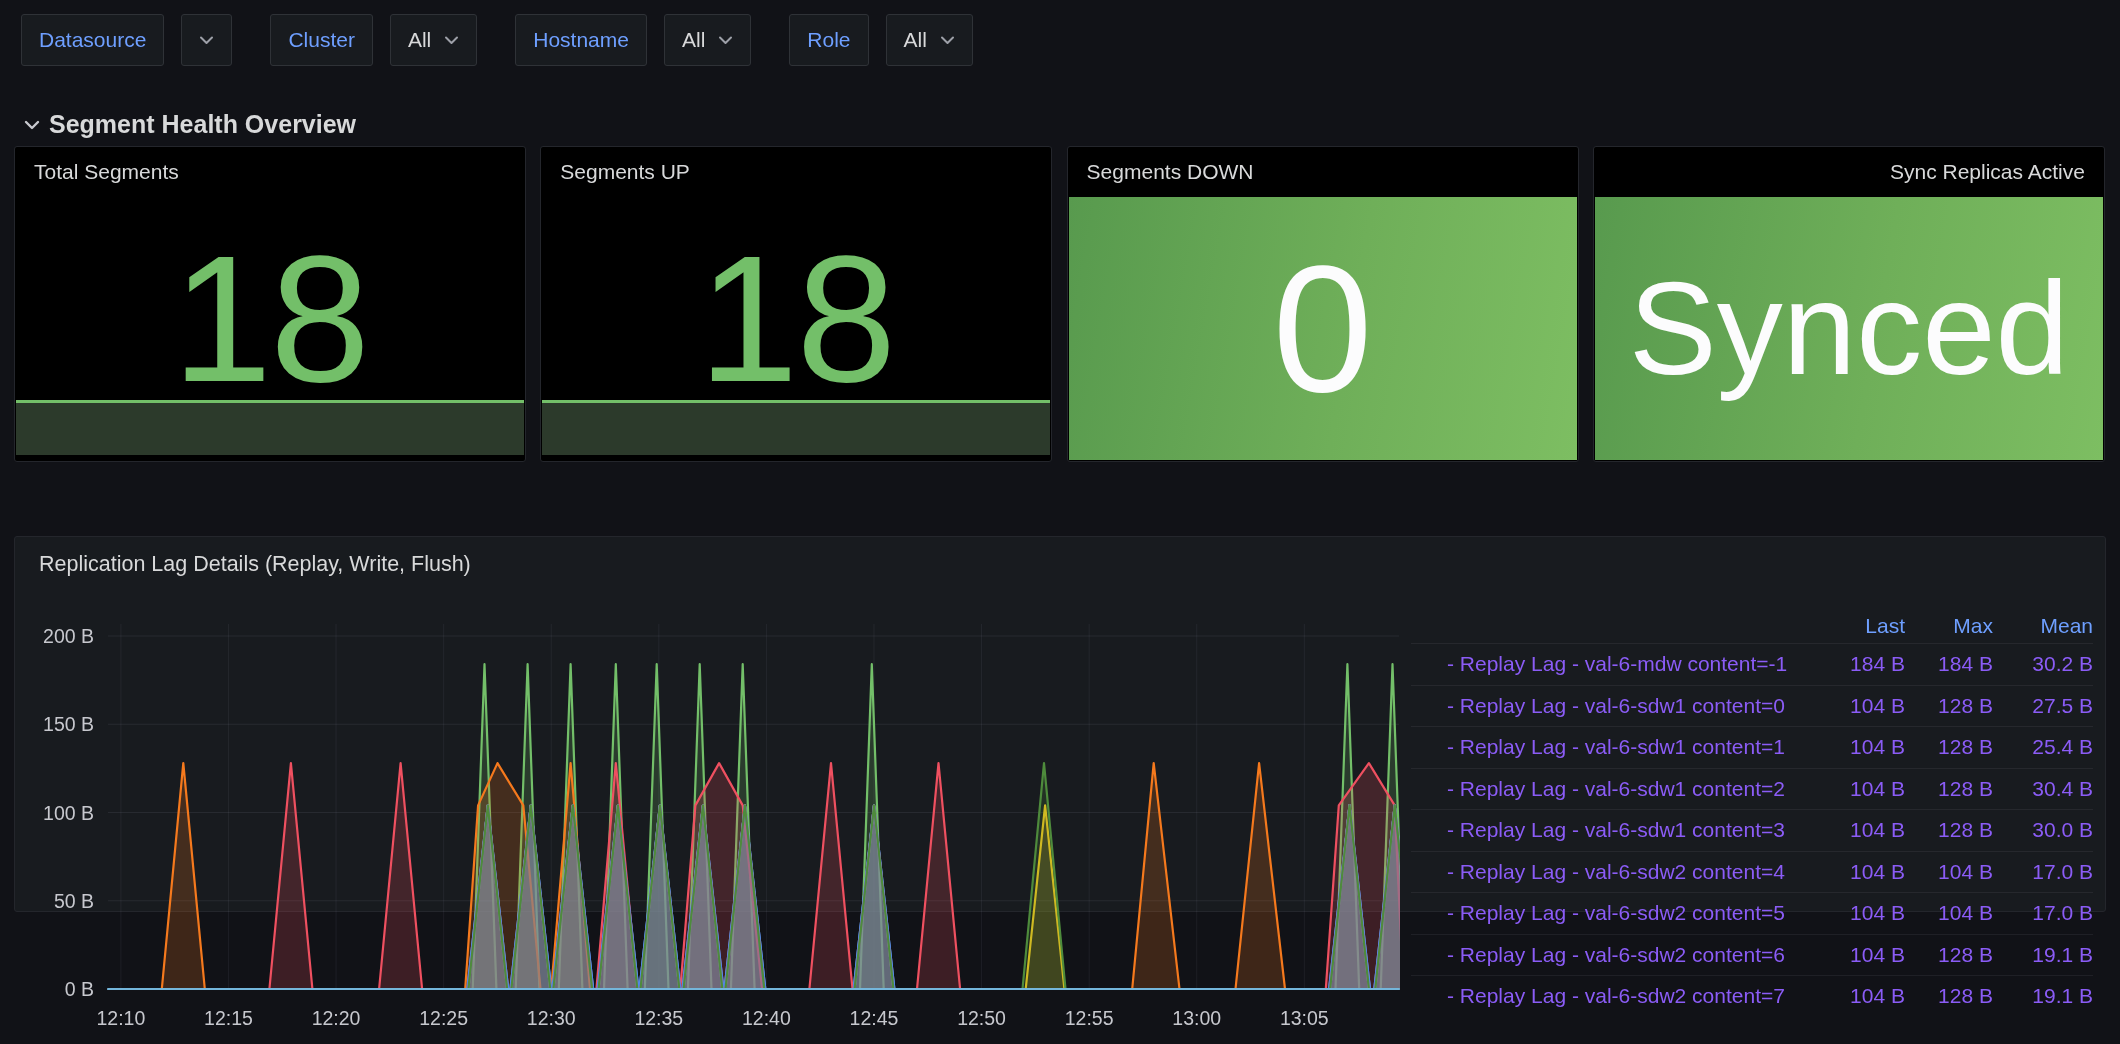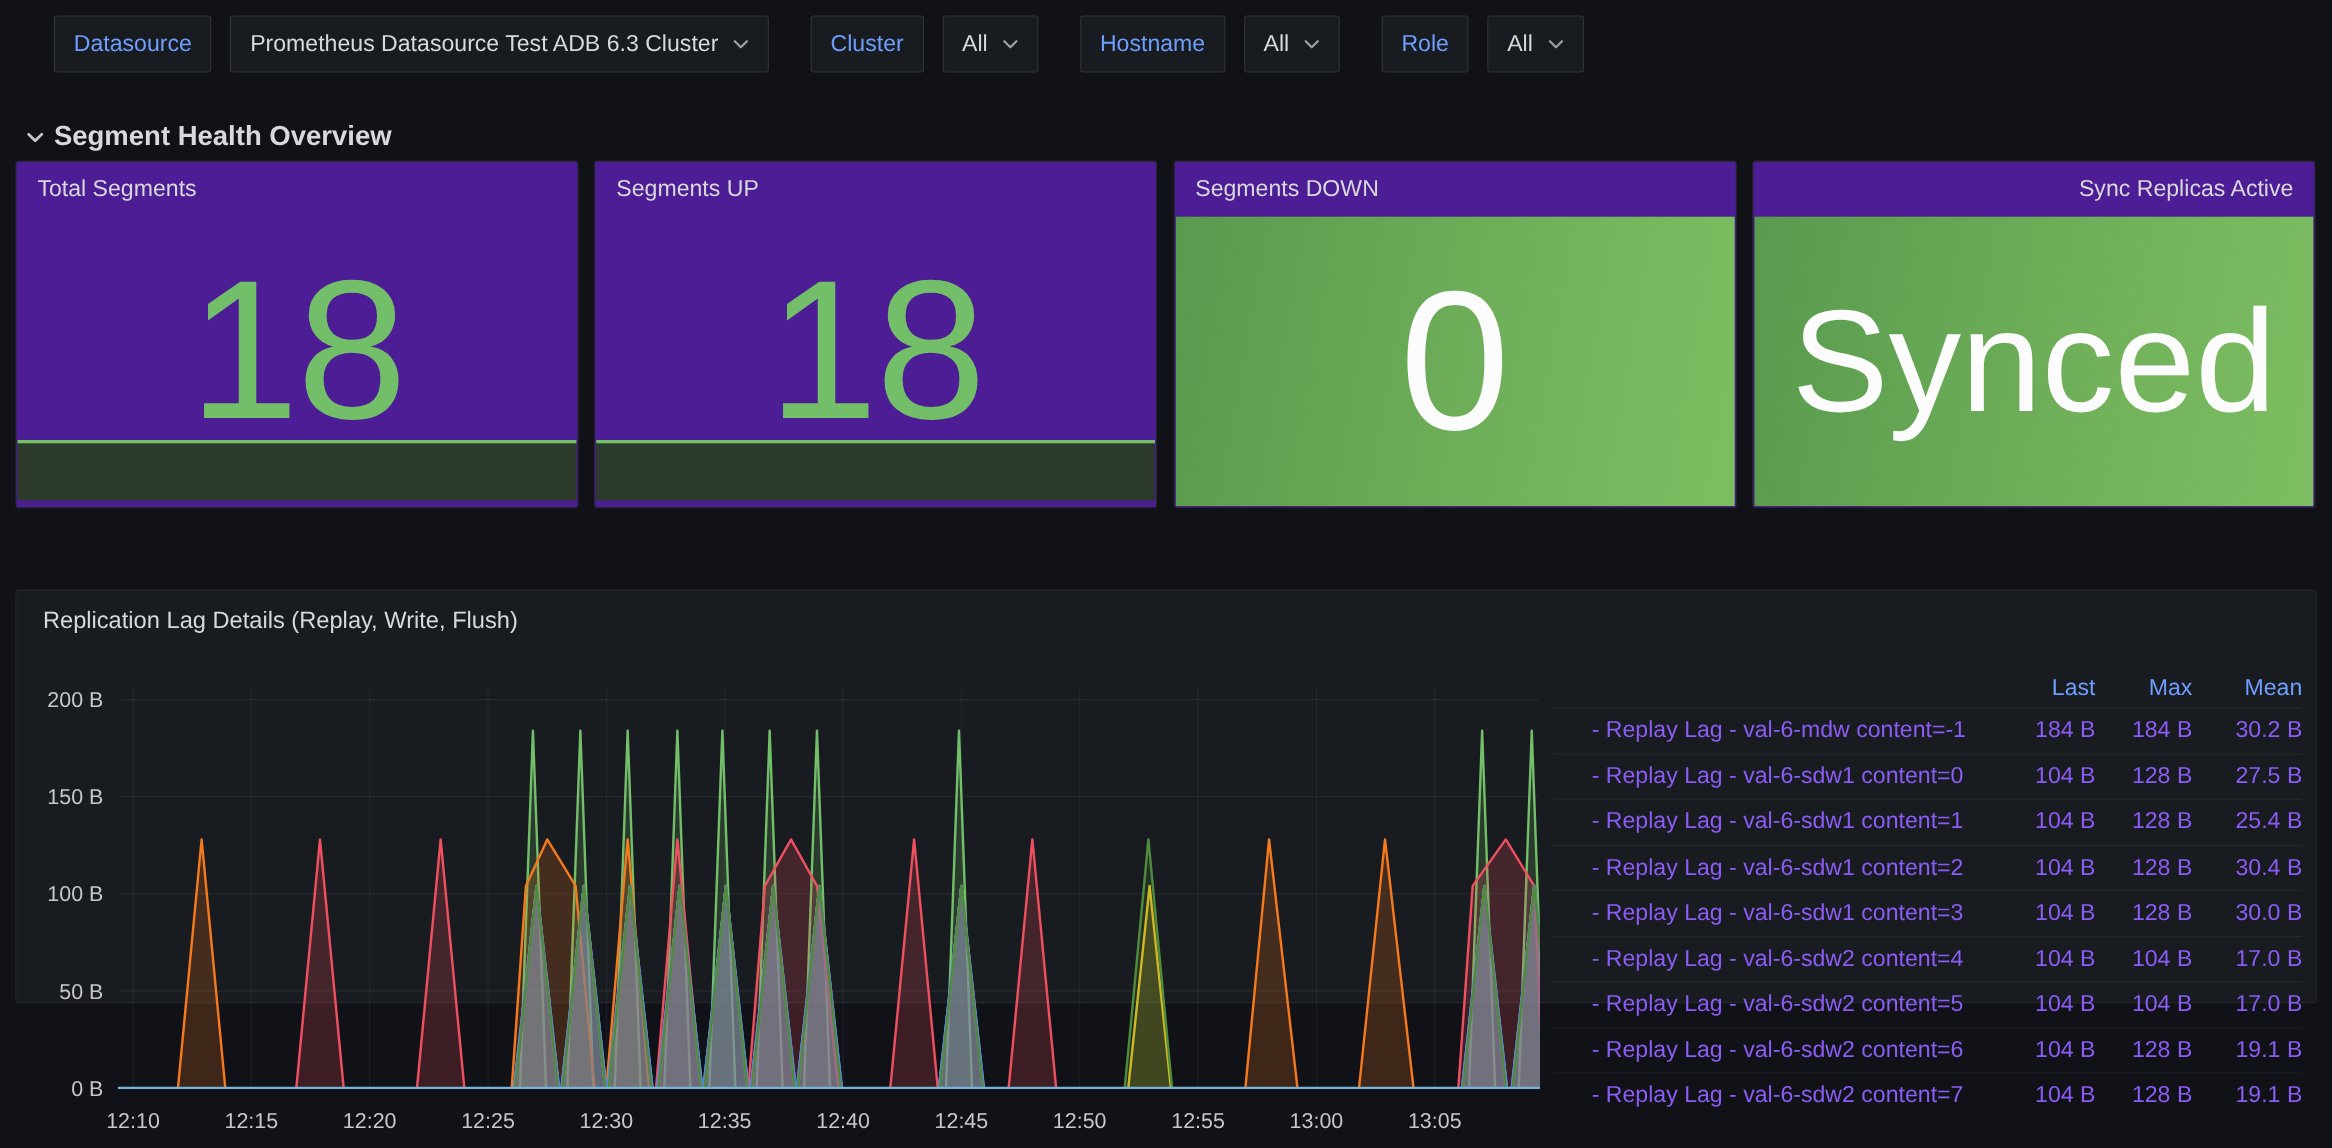--- a/index.html
+++ b/index.html
@@ -1,31 +1,31 @@
 <!DOCTYPE html>
 <html><head>
 <meta charset="utf-8">
 <style>
   html,body{margin:0;padding:0;background:#111217;}
   body{width:2120px;height:1044px;position:relative;overflow:hidden;
        font-family:"Liberation Sans",sans-serif;color:#CCCCDC;}
   
-  .topbar{position:absolute;left:21px;top:14px;display:flex;align-items:flex-start;margin-left:28px;}
+  .topbar{position:absolute;left:21px;top:14px;display:flex;align-items:flex-start;}
   .var-group{display:flex;align-items:center;margin-right:38px;}
   .var-box{height:52px;display:flex;align-items:center;padding:0 17px;
            background:#181B1F;border:1px solid #2f3237;border-radius:3px;
            font-size:21px;white-space:nowrap;box-sizing:border-box;}
   .var-label{color:#6E9FFF;font-weight:500;}
   .var-value{margin-left:17px;color:#D8D9DA;gap:13px;cursor:pointer;}
   .chev{display:flex;align-items:center;}
   
   .section-header{position:absolute;left:24px;top:90px;display:flex;align-items:center;
                   gap:9px;font-size:25px;font-weight:700;color:#D8D9DA;cursor:pointer;margin-top:20px;}
   
-  .stat-panel{position:absolute;top:146px;height:316px;width:512px;background:#4c1d95;
+  .stat-panel{position:absolute;top:146px;height:316px;width:512px;background:#000000;
               border:1px solid #24262c;border-radius:3px;box-sizing:border-box;}
   .panel-title{padding:13px 19px 0 19px;font-size:21px;font-weight:500;color:#D8D9DA;}
   .stat-big{position:absolute;left:0;right:0;top:90px;bottom:62px;display:flex;
             align-items:center;justify-content:center;font-size:180px;font-weight:500;
             color:#73BF69;letter-spacing:-2px;}
   .sparkline{position:absolute;left:1px;right:1px;bottom:6px;height:52px;
              background:#2C3A2B;border-top:3px solid #73BF69;}
   .stat-greenbody{position:absolute;left:1px;right:1px;top:50px;bottom:1px;
                   background:linear-gradient(100deg,#589A4E 0%,#6FAF59 55%,#7DBE62 100%);
                   display:flex;align-items:center;justify-content:center;
@@ -47,21 +47,20 @@
   .lg-num{text-align:right;font-variant-numeric:tabular-nums;}
   .swatch{width:24px;height:8px;border-radius:4px;}
 </style>
 </head>
 <body>
 
 <div class="topbar">
     <div class="var-group">
       <div class="var-box var-label">Datasource</div>
       <div class="var-box var-value">
-        <span>Prometheus Datasource Test ADB 6.3 Cluster</span>
         <span class="chev">
           <svg width="15" height="9" viewBox="0 0 15 9" fill="none">
             <path d="M2 1.5 L7.5 7 L13 1.5" stroke="#9DA0A8" stroke-width="2" stroke-linecap="round" stroke-linejoin="round"></path>
           </svg>
         </span>
       </div>
     </div>
     <div class="var-group">
       <div class="var-box var-label">Cluster</div>
       <div class="var-box var-value">

